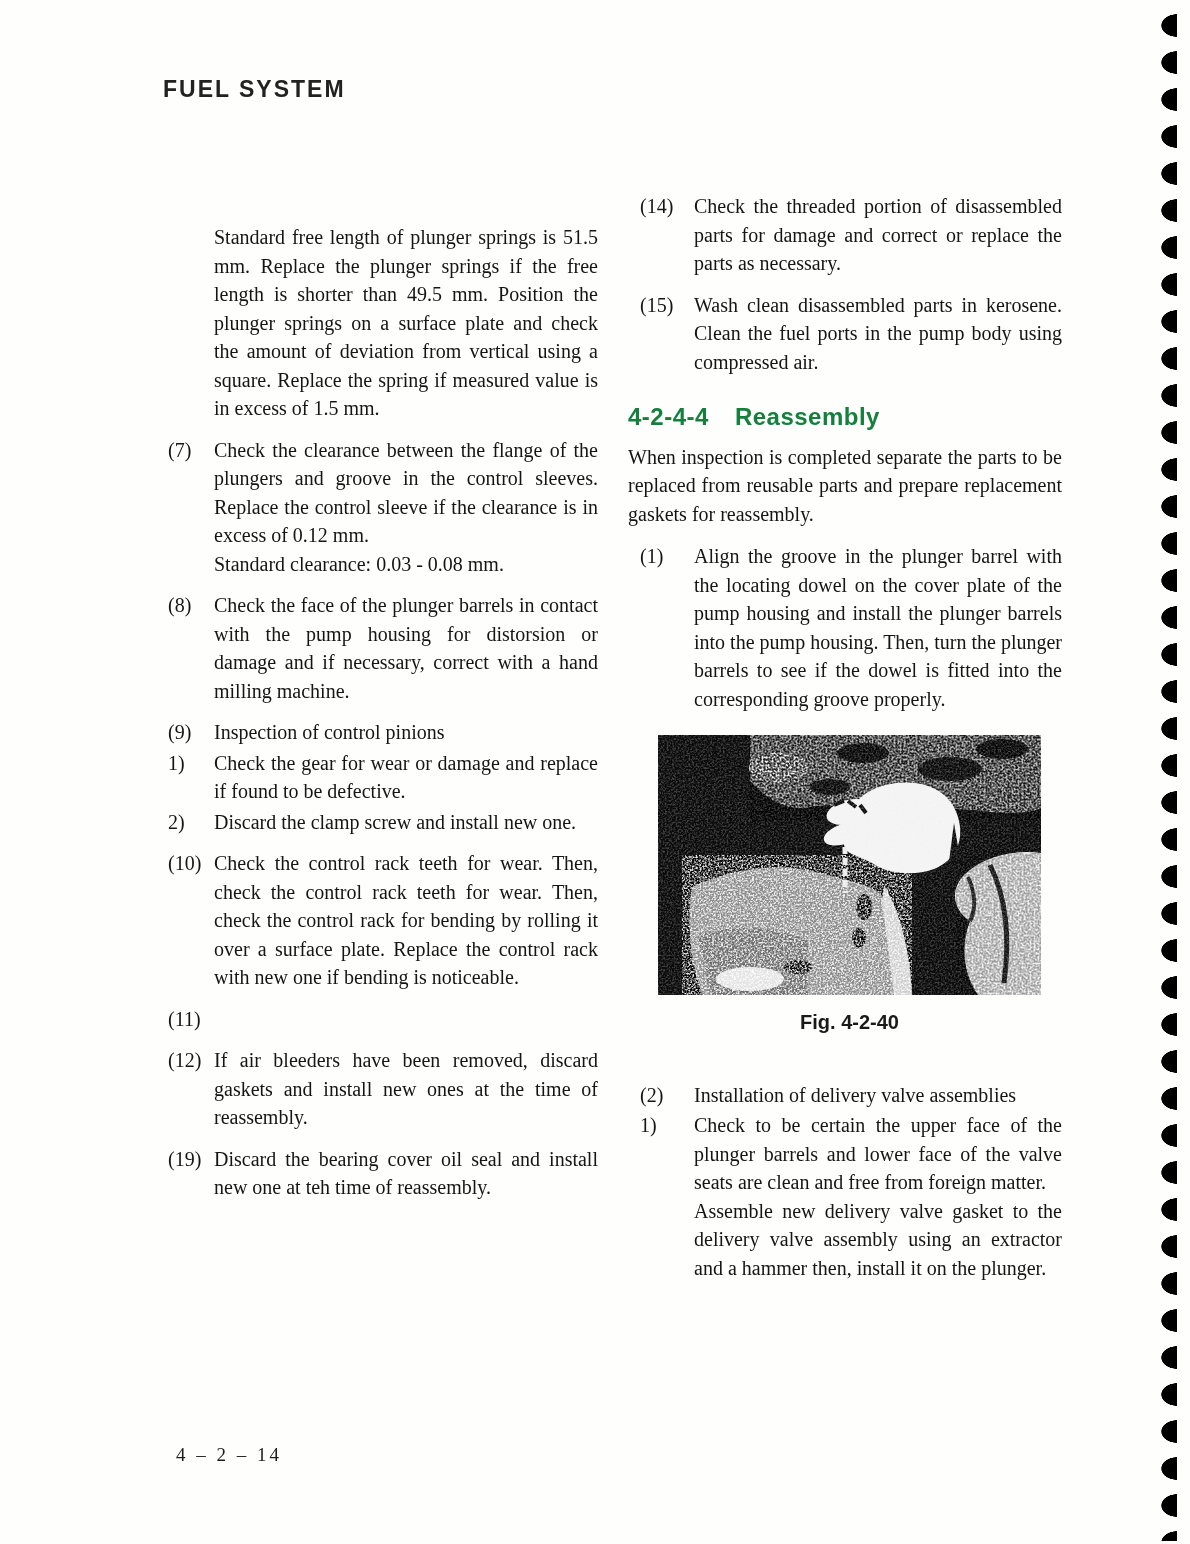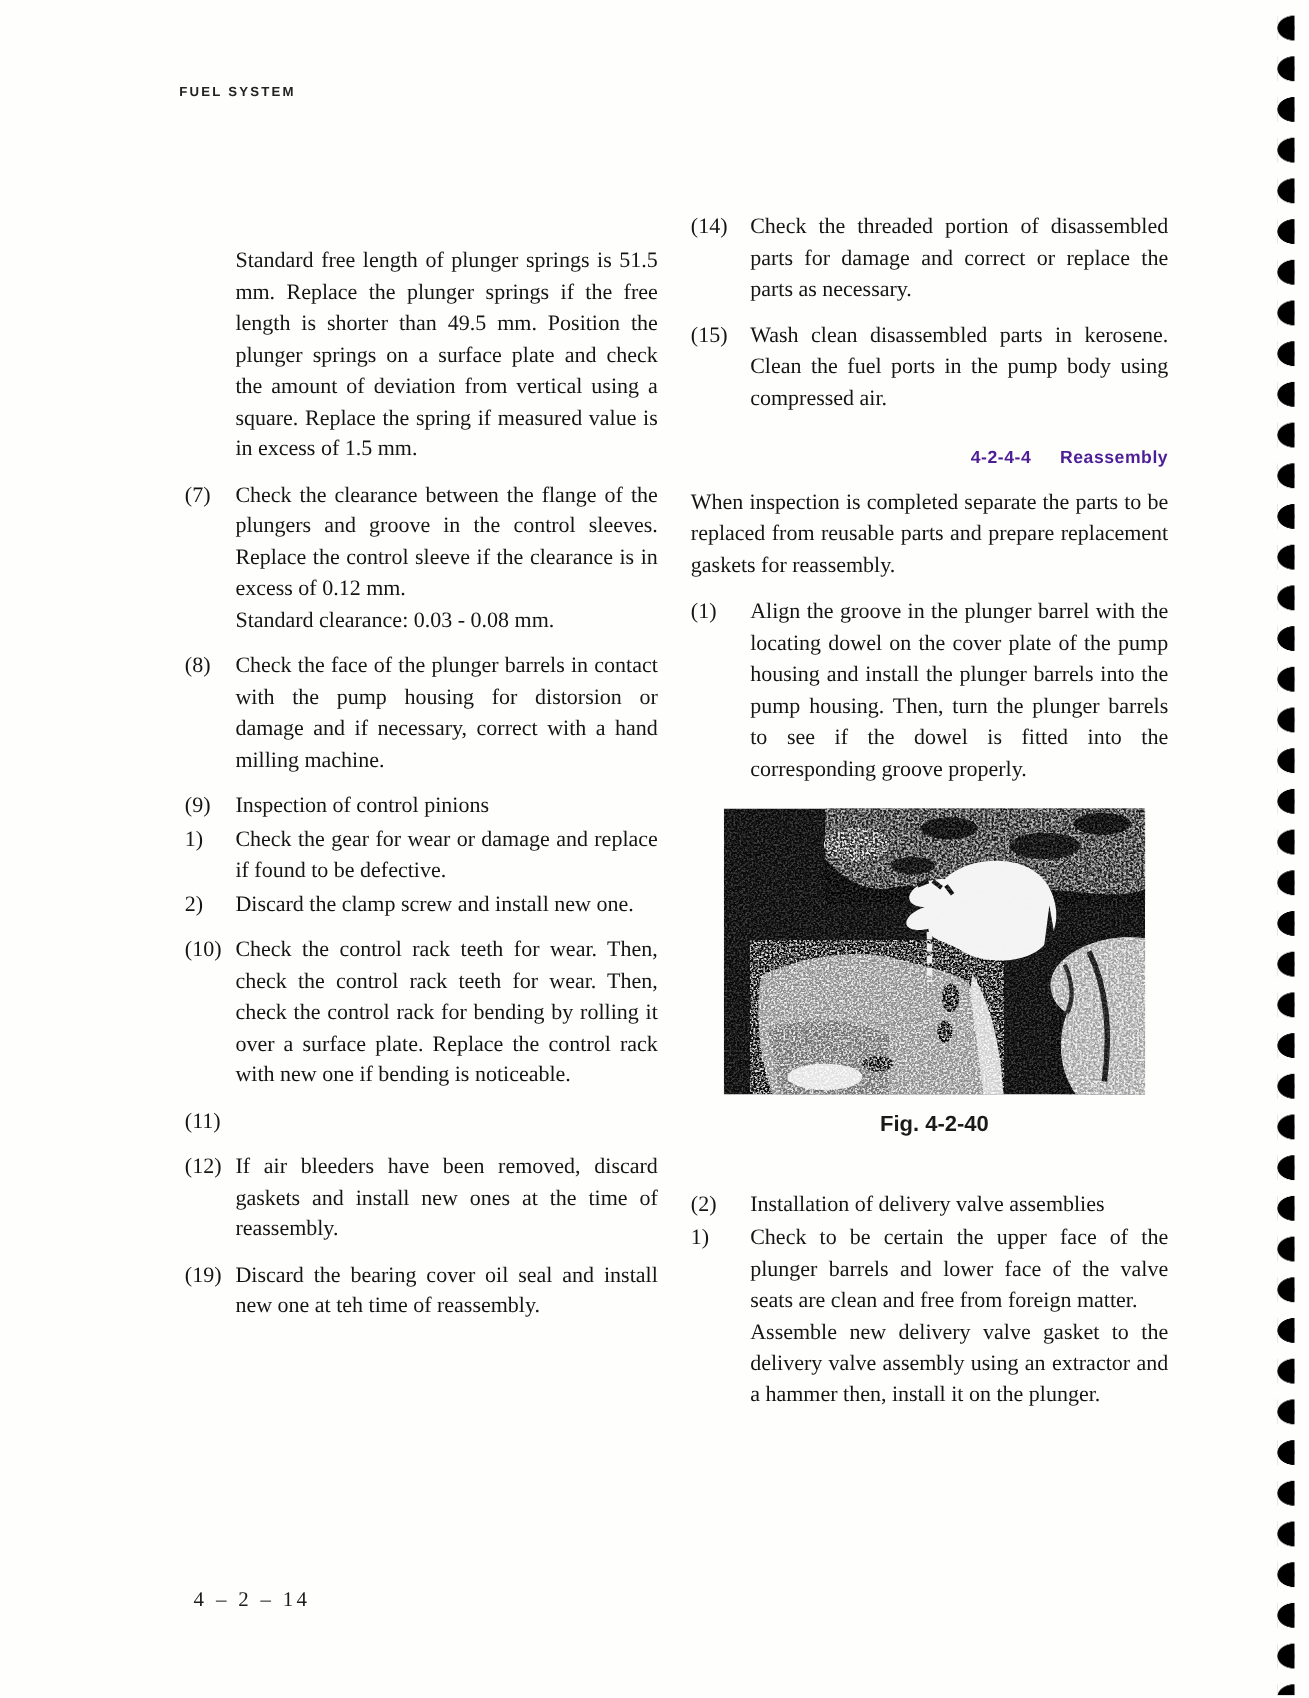--- a/index.html
+++ b/index.html
@@ -9,43 +9,43 @@
     position:relative;
     font-family:"Liberation Serif", serif;
     color:#151515;
     -webkit-font-smoothing:antialiased;
   }
   .page { position:absolute; inset:0; overflow:hidden; background:#fefefd; }
 
   .page-header {
     position:absolute; left:163px; top:76px;
     font-family:"Liberation Sans", sans-serif;
-    font-size:12px; font-weight:600; letter-spacing:2px; color:#222;
+    font-size:23px; font-weight:600; letter-spacing:2px; color:#222;
   }
 
   .col { position:absolute; top:192px; font-size:20px; line-height:28.5px; }
   .col-left  { left:168px; width:430px;margin-top:31px; }
   .col-right { left:628px; width:434px; }
 
   p { margin:0; }
   .justify { text-align:justify; }
 
   .intro { margin-left:46px; margin-bottom:13px; }
 
   .item { display:flex; margin-bottom:13px; }
   .item.tight { margin-bottom:2px; }
   .item .label { flex:0 0 46px; }
-  .col-right .item .label { flex:0 0 54px; }
+  .col-right .item .label { flex:0 0 54px;margin-left:12px; }
   .item .body { flex:1; text-align:justify; }
   .item .body p + p { margin-top:0; }
 
   .section-heading {
     font-family:"Liberation Sans", sans-serif;
-    font-weight:700; font-size:16px; color:#4c1d95;
-    margin:27px 0 11px 0; letter-spacing:0.5px;text-align:right;
+    font-weight:700; font-size:24px; color:#15803d;
+    margin:27px 0 11px 0; letter-spacing:0.5px;
   }
   .section-heading .num { margin-right:26px; }
   .section-intro { margin-bottom:14px; }
 
   .figure { margin:22px 16px 0 30px; width:383px; }
   .figure svg { display:block; }
   .figure-caption {
     font-family:"Liberation Sans", sans-serif;
     font-weight:700; font-size:20px; color:#1a1a1a;
     text-align:center; margin-top:13px;

